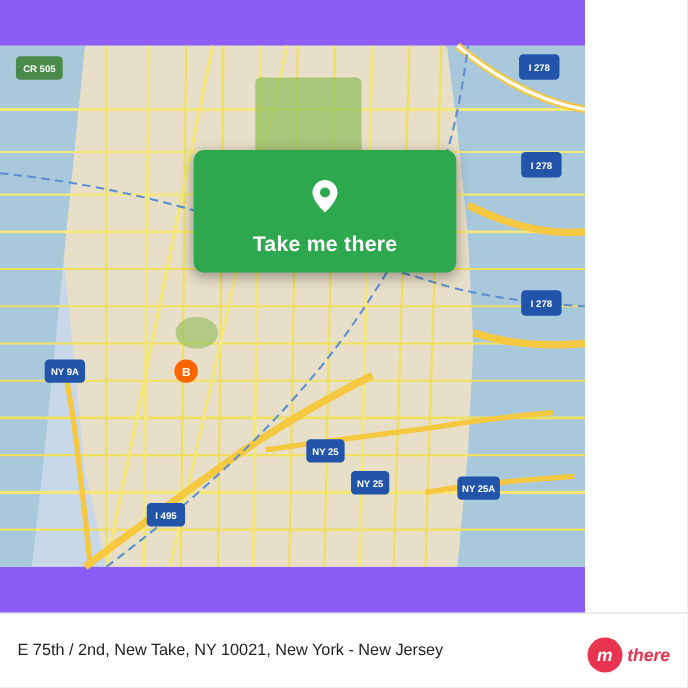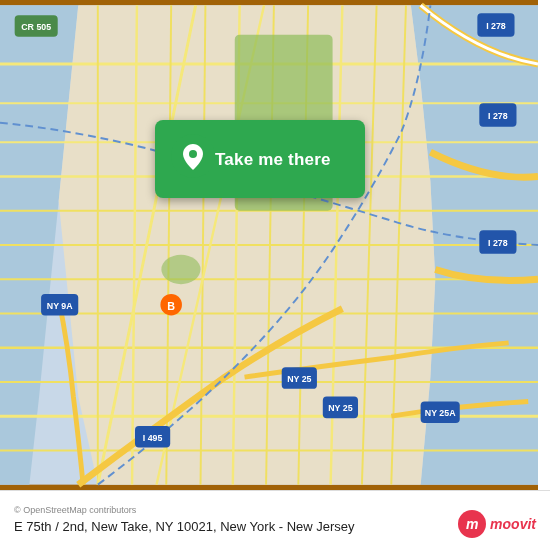--- a/index.html
+++ b/index.html
@@ -5,43 +5,43 @@
     * { margin: 0; padding: 0; box-sizing: border-box; }
     body {
       width: 550px;
       height: 550px;
       overflow: hidden;
       font-family: Arial, sans-serif;
       position: relative;
     }
 
     #map-container {
-      width: 538px;
+      width: 468px;
       height: 490px;
       position: relative;
       overflow: hidden;
-      background-color: #a16207;
+      background-color: #8b5cf6;
     }
 
     
     #map-svg {
       width: 100%;
       height: 100%;
     }
 
     
     #take-me-there-card {
       position: absolute;
       top: 120px;
       left: 155px;
       width: 210px;
       background-color: #2ea84f;
       border-radius: 8px;
       display: flex;
-      flex-direction: row;
+      flex-direction: column;
       align-items: center;
       padding: 14px 16px 12px;
       box-shadow: 0 3px 10px rgba(0,0,0,0.35);
       cursor: pointer;
       z-index: 10;
     }
 
     #location-pin-icon {
       width: 44px;
       height: 44px;
@@ -213,22 +213,21 @@
     <svg id="location-pin-icon" viewBox="0 0 44 44" xmlns="http://www.w3.org/2000/svg">
       <circle cx="22" cy="22" r="22" fill="#2ea84f"></circle>
       <path d="M22 10 C16.5 10 12 14.5 12 20 C12 27 22 36 22 36 C22 36 32 27 32 20 C32 14.5 27.5 10 22 10 Z" fill="white"></path>
       <circle cx="22" cy="20" r="4" fill="#2ea84f"></circle>
     </svg>
     <span id="take-me-there-label">Take me there</span>
   </div>
 </div>
 
 <div id="bottom-bar">
-  <div id="attribution">© OpenStreetMap contributors</div>
   <div id="location-info">E 75th / 2nd, New Take, NY 10021, New York - New Jersey</div>
 
   <div id="moovit-logo">
     <div id="moovit-logo-icon">
       <span>m</span>
     </div>
-    <span id="moovit-text">moovit</span>
+    <span id="moovit-text">there</span>
   </div>
 </div>
 
 </body></html>

